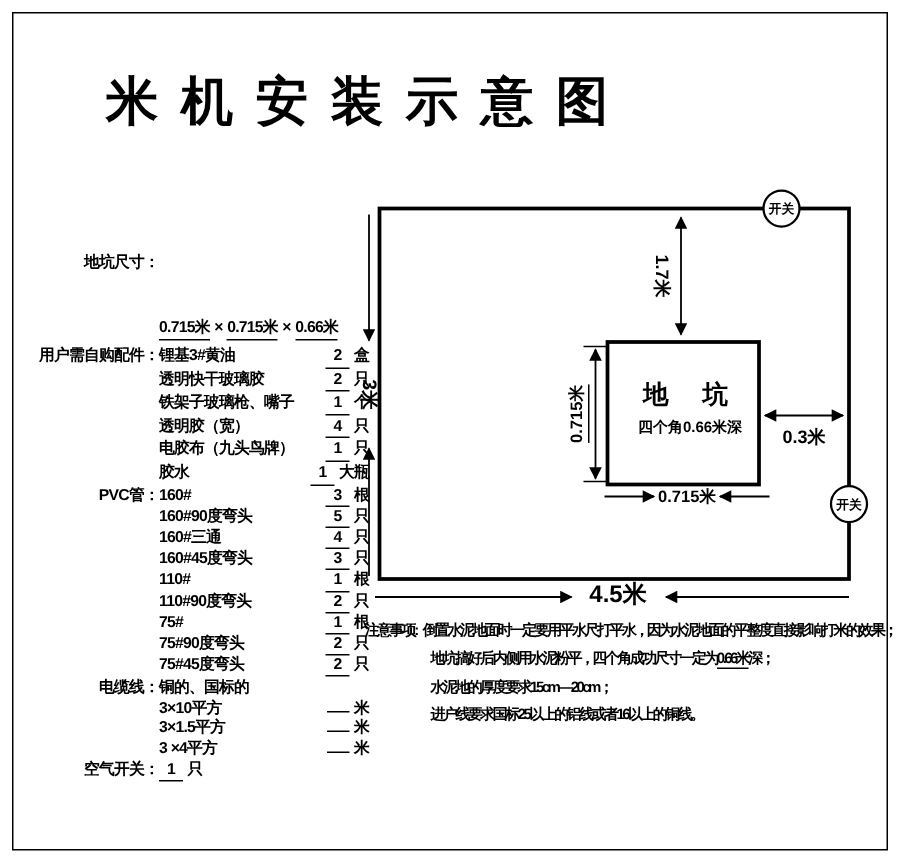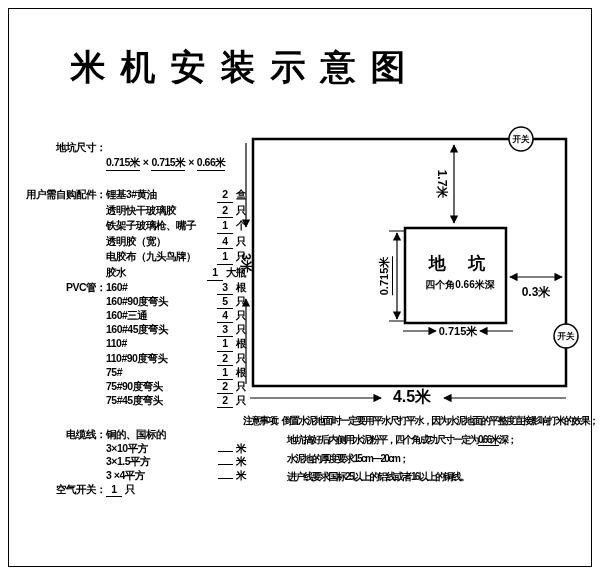--- a/index.html
+++ b/index.html
@@ -17,24 +17,24 @@
   
   .lp { position:absolute; left:22px; top:140px; width:224px; font-weight:bold;
         font-size:10.5px; letter-spacing:-0.5px; }
   .lp .row { display:flex; align-items:baseline; }
   .lbl { width:84px; flex:none; text-align:right; white-space:nowrap; }
   .itm { white-space:nowrap; }
   .fill { flex:1; min-width:2px; }
   .qty { flex:none; min-width:16px; text-align:center; border-bottom:1px solid #000; }
   .qty.blank { min-width:15px; }
   .unit { flex:none; margin-left:3px; white-space:nowrap; }
-  .sec-pit .row { line-height:15px; }
-  .sec-acc { margin-top:16px; } .sec-acc .row { line-height:14.6px; }
+  .sec-pit .row { line-height:15px;margin-top:28px; }
+  .sec-acc { margin-top:3px; } .sec-acc .row { line-height:14.6px; }
   .sec-pvc { } .sec-pvc .row { line-height:13.2px; }
-  .sec-cab { margin-top:20px; }  .sec-cab .row { line-height:13.4px; }
+  .sec-cab { margin-top:1px; }  .sec-cab .row { line-height:13.4px; }
   .sec-brk { margin-top:0; } .sec-brk .row { line-height:14px; }
   .uv { border-bottom:1px solid #000; white-space:nowrap; }
   .sep { margin:0 3px; }
 
   
   svg.diag { position:absolute; left:0; top:0; }
   svg.diag text { font-family:"Liberation Sans",sans-serif; font-weight:bold;
                   font-size:8.5px; text-anchor:middle; fill:#000; }
   .dlb { position:absolute; font-weight:bold; white-space:nowrap;
          transform:translate(-50%,-50%); }

